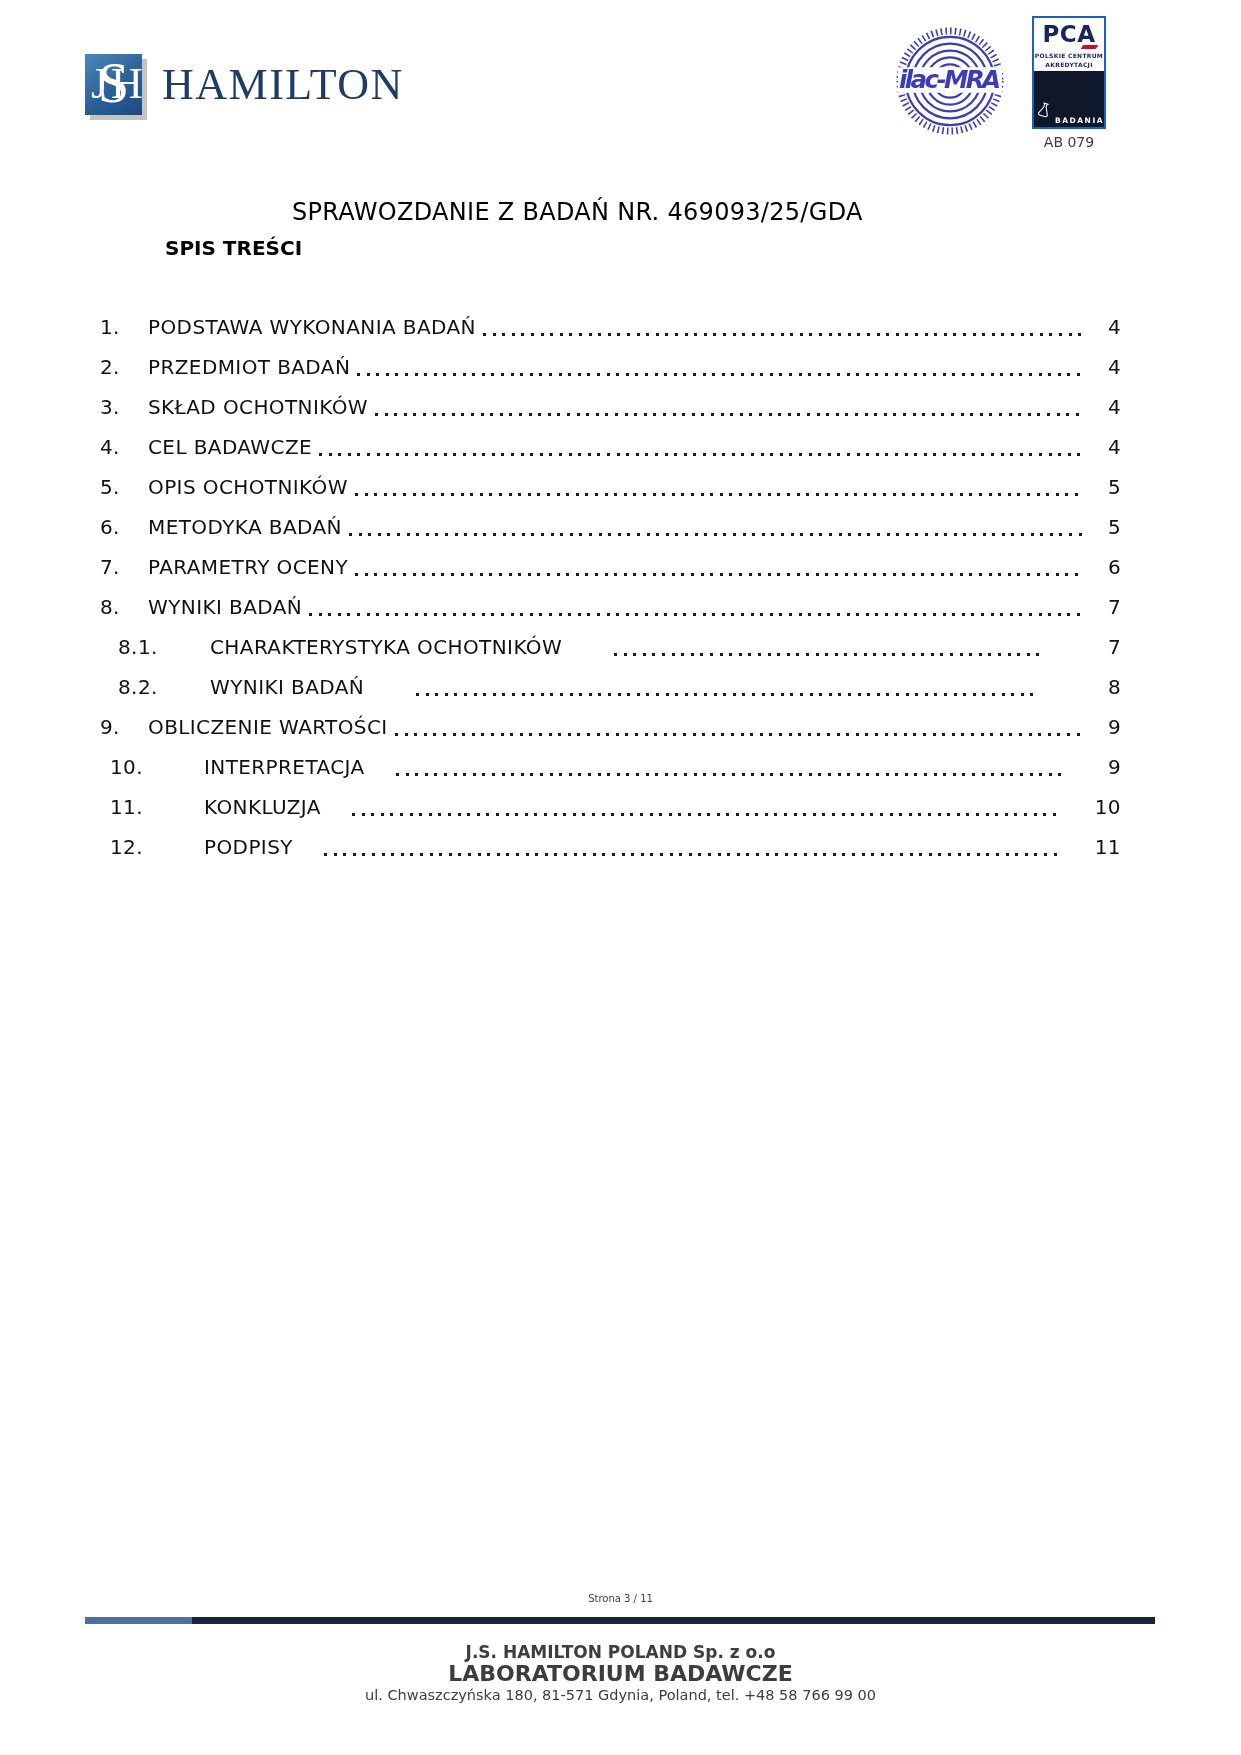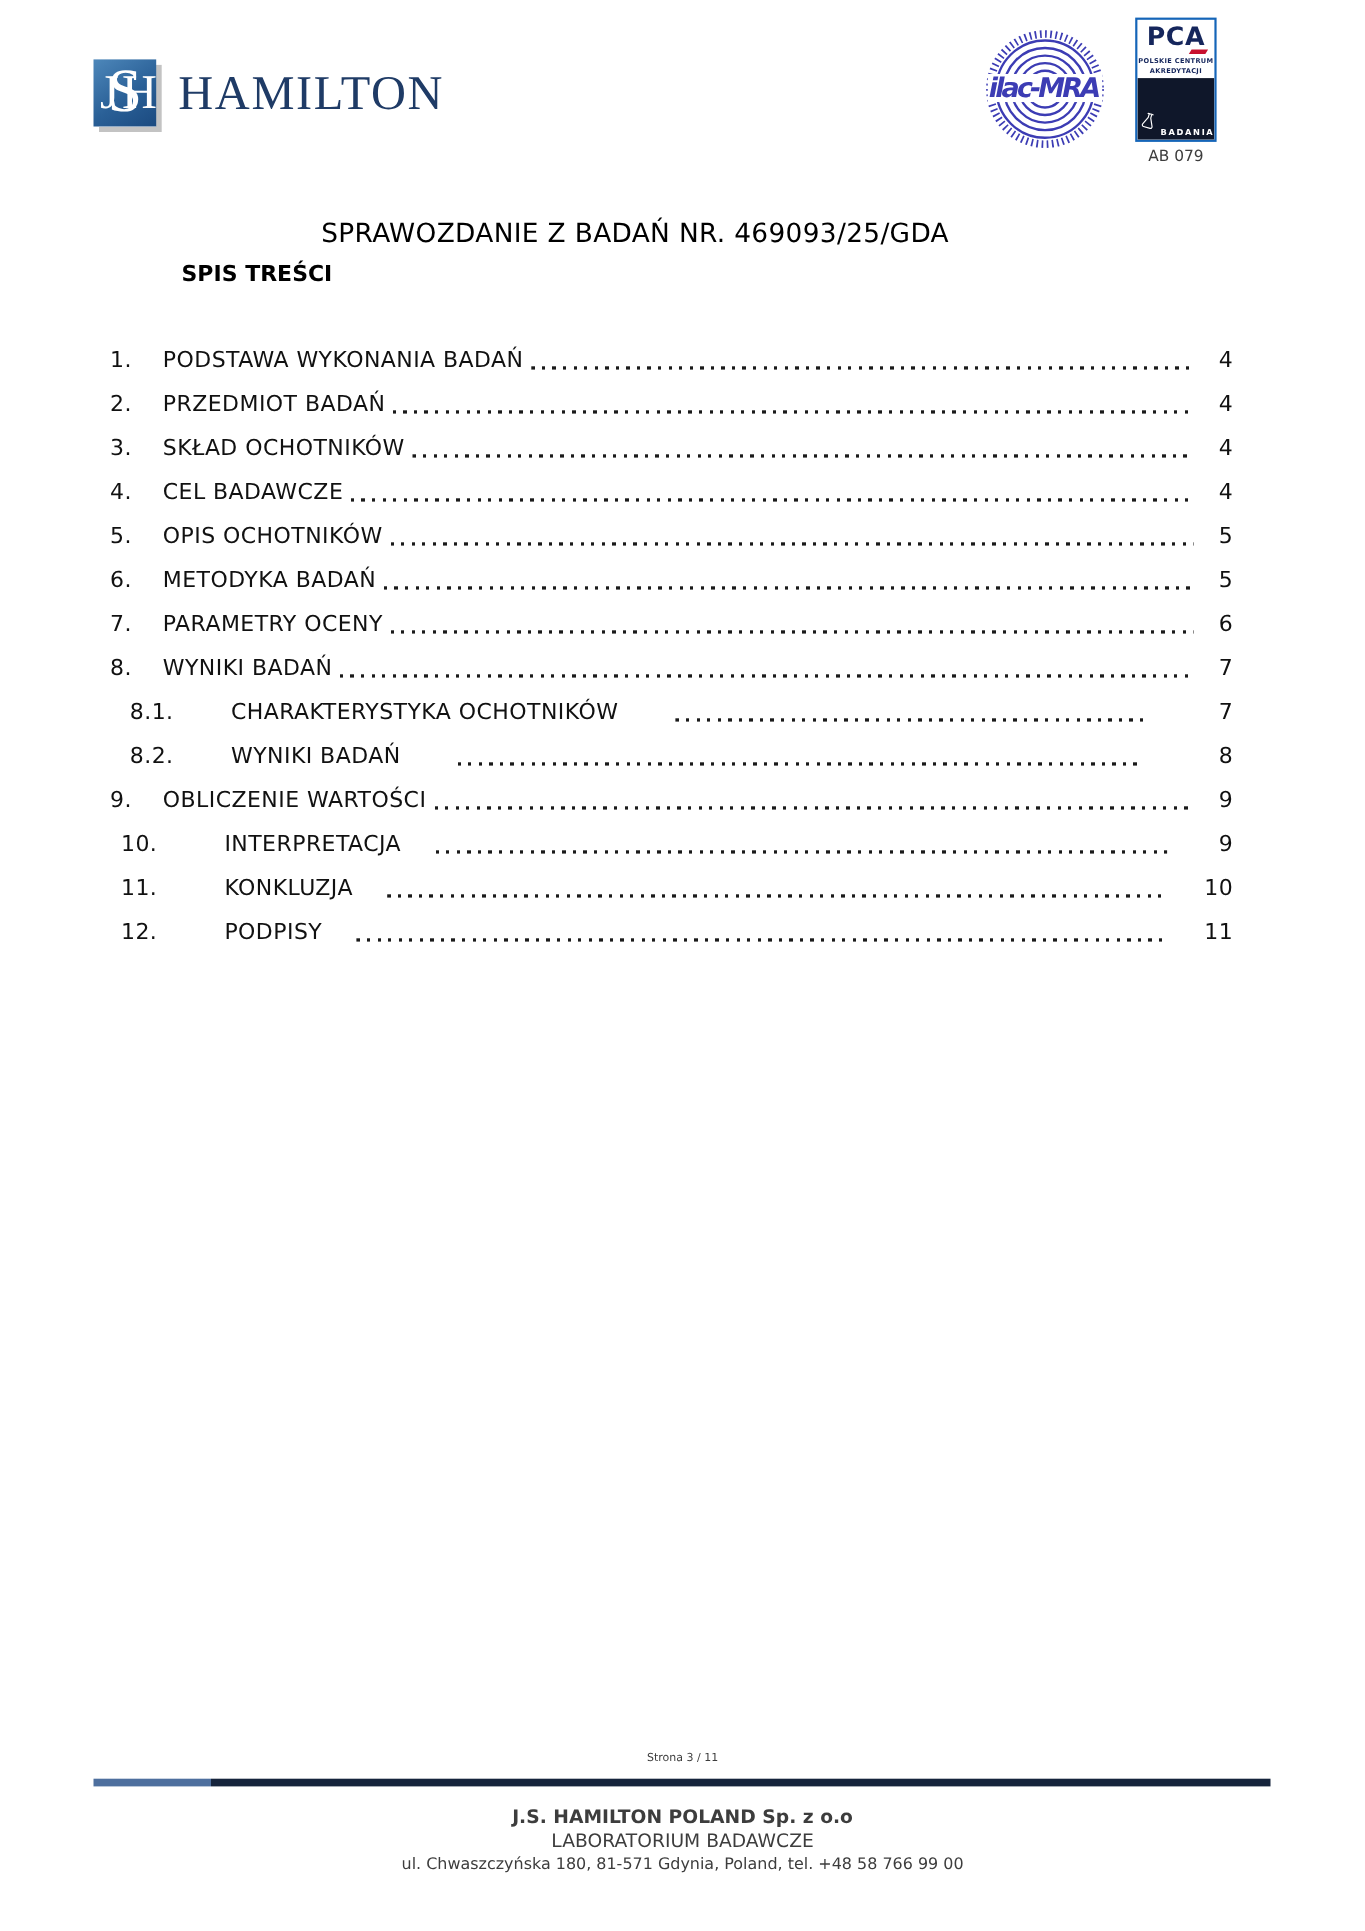--- a/index.html
+++ b/index.html
@@ -82,21 +82,21 @@
   .strona {
     position:absolute; left:0; top:1593px; width:1241px; text-align:center;
     font-size:10px; color:#3d3d3d;
   }
   .footer-bar {
     position:absolute; left:85px; top:1617px; width:1070px; height:7px;
     background:linear-gradient(to right, #4e6f9e 0, #4e6f9e 107px, #16243c 107px, #16243c 100%);
   }
   .footer-text { position:absolute; left:0; top:1641px; width:1241px; text-align:center; color:#3d3d3d; }
   .f-company  { font-size:17px; font-weight:bold; line-height:22px; }
-  .f-dept     { font-size:17px; font-weight:normal; line-height:22px;text-align:center; }
+  .f-dept     { font-size:22px; font-weight:bold; line-height:22px;text-align:center; }
   .f-address  { font-size:14.5px; line-height:21px; }
 </style>
 </head>
 <body>
 
 <div class="page">
 
   <div class="logo-lockup">
     <div class="logo-square">
       <span class="lm-j">J</span>

